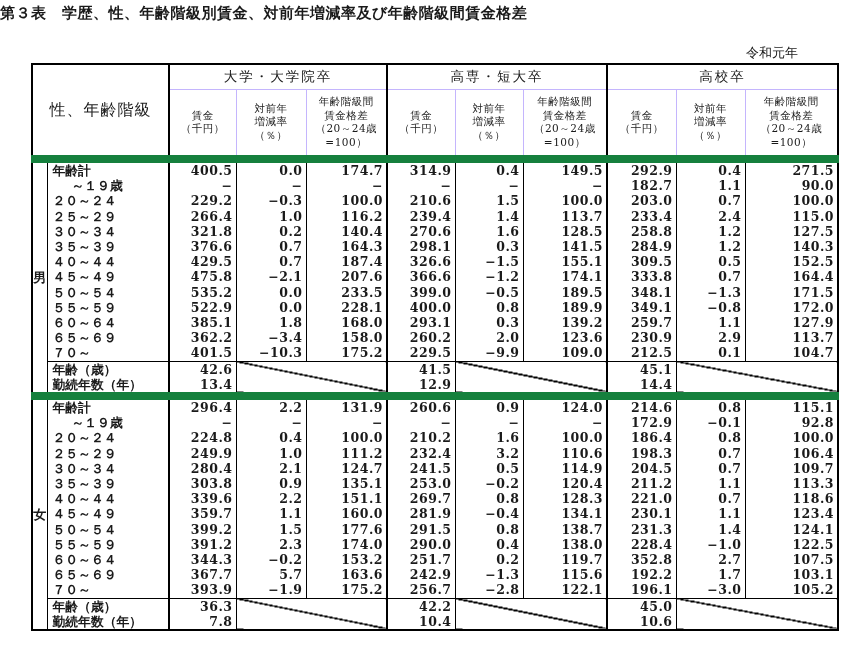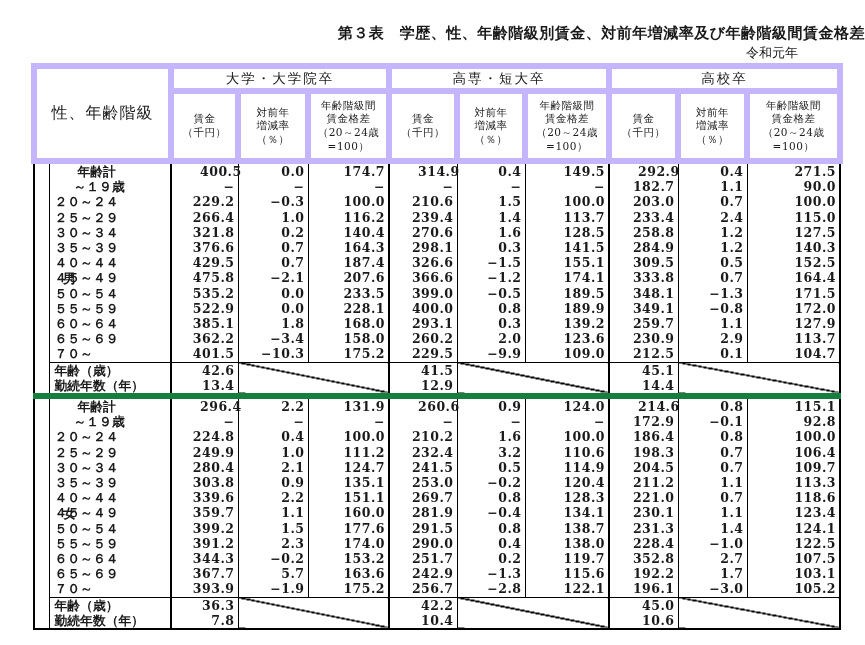--- a/index.html
+++ b/index.html
@@ -5,53 +5,53 @@
   * { box-sizing: border-box; }
   html, body { margin: 0; padding: 0; background: #ffffff; }
   body {
     width: 865px; height: 645px;
     font-family: "DejaVu Serif", "Liberation Serif", serif;
     color: #1a1a1a;
   }
   .page { position: relative; width: 865px; height: 645px; overflow: hidden; }
 
   .title {
-    position: absolute; top: 24px; left: 0; width: 100%;
-    text-align: right; font-size: 15px; font-weight: bold;
+    position: absolute; top: 4px; left: 0; width: 100%;
+    text-align: left; font-size: 15px; font-weight: bold;
     font-family: "DejaVu Sans", "Liberation Sans", sans-serif;
     letter-spacing: 0.5px;
   }
   .era { position: absolute; top: 44px; right: 67px; font-size: 13px; }
 
   table.wage {
     position: absolute; top: 63px; left: 31px;
     border-collapse: collapse; table-layout: fixed;
     width: 806px; border: 2px solid #000;
   }
-  th { border: 6px solid #c4b5fd; font-weight: normal; padding: 0; vertical-align: middle; margin-top: 24px; }
+  th { border: 1px solid #c4b5fd; font-weight: normal; padding: 0; vertical-align: middle; margin-top: 24px; }
   .row-header { font-size: 16px; letter-spacing: 1px; }
   .group-header { font-size: 13.5px; height: 25px; text-align: center; letter-spacing: 2px; }
   .sub-header {
     font-size: 10.5px; height: 70px; text-align: center;
     white-space: pre-line; line-height: 1.3; letter-spacing: 0.5px;
   }
 
   td { border-left: 1px solid #000; padding: 0; }
   .data-row td, .summary-row td { height: 15.2px; line-height: 15.2px; }
   .num { text-align: right; font-size: 12.5px; padding-right: 3px; letter-spacing: 0.5px; white-space: nowrap; }
   .wage { font-weight: bold; }
   .label { font-size: 12.8px; padding-left: 5px; white-space: nowrap; }
   .indent { padding-left: 24px; }
   .sex-cell {
     text-align: center; font-size: 13px; vertical-align: middle;
     border-left: none; border-right: 1px solid #000;
   }
   .group-start { border-left: 2px solid #000; }
   tr.sum-first td { border-top: 1px solid #000; }
-  tbody.sec-start > tr:first-child > td { border-top: 6px solid #15803d; padding-left: 28px; }
+  tbody.sec-start > tr:first-child > td { border-top: 8px solid #15803d; }
   .diag {
     background-image: linear-gradient(to top right,
       transparent calc(50% - 0.8px),
       #000 calc(50% - 0.8px),
       #000 calc(50% + 0.8px),
       transparent calc(50% + 0.8px));
   }
 </style>
 </head>
 <body>

